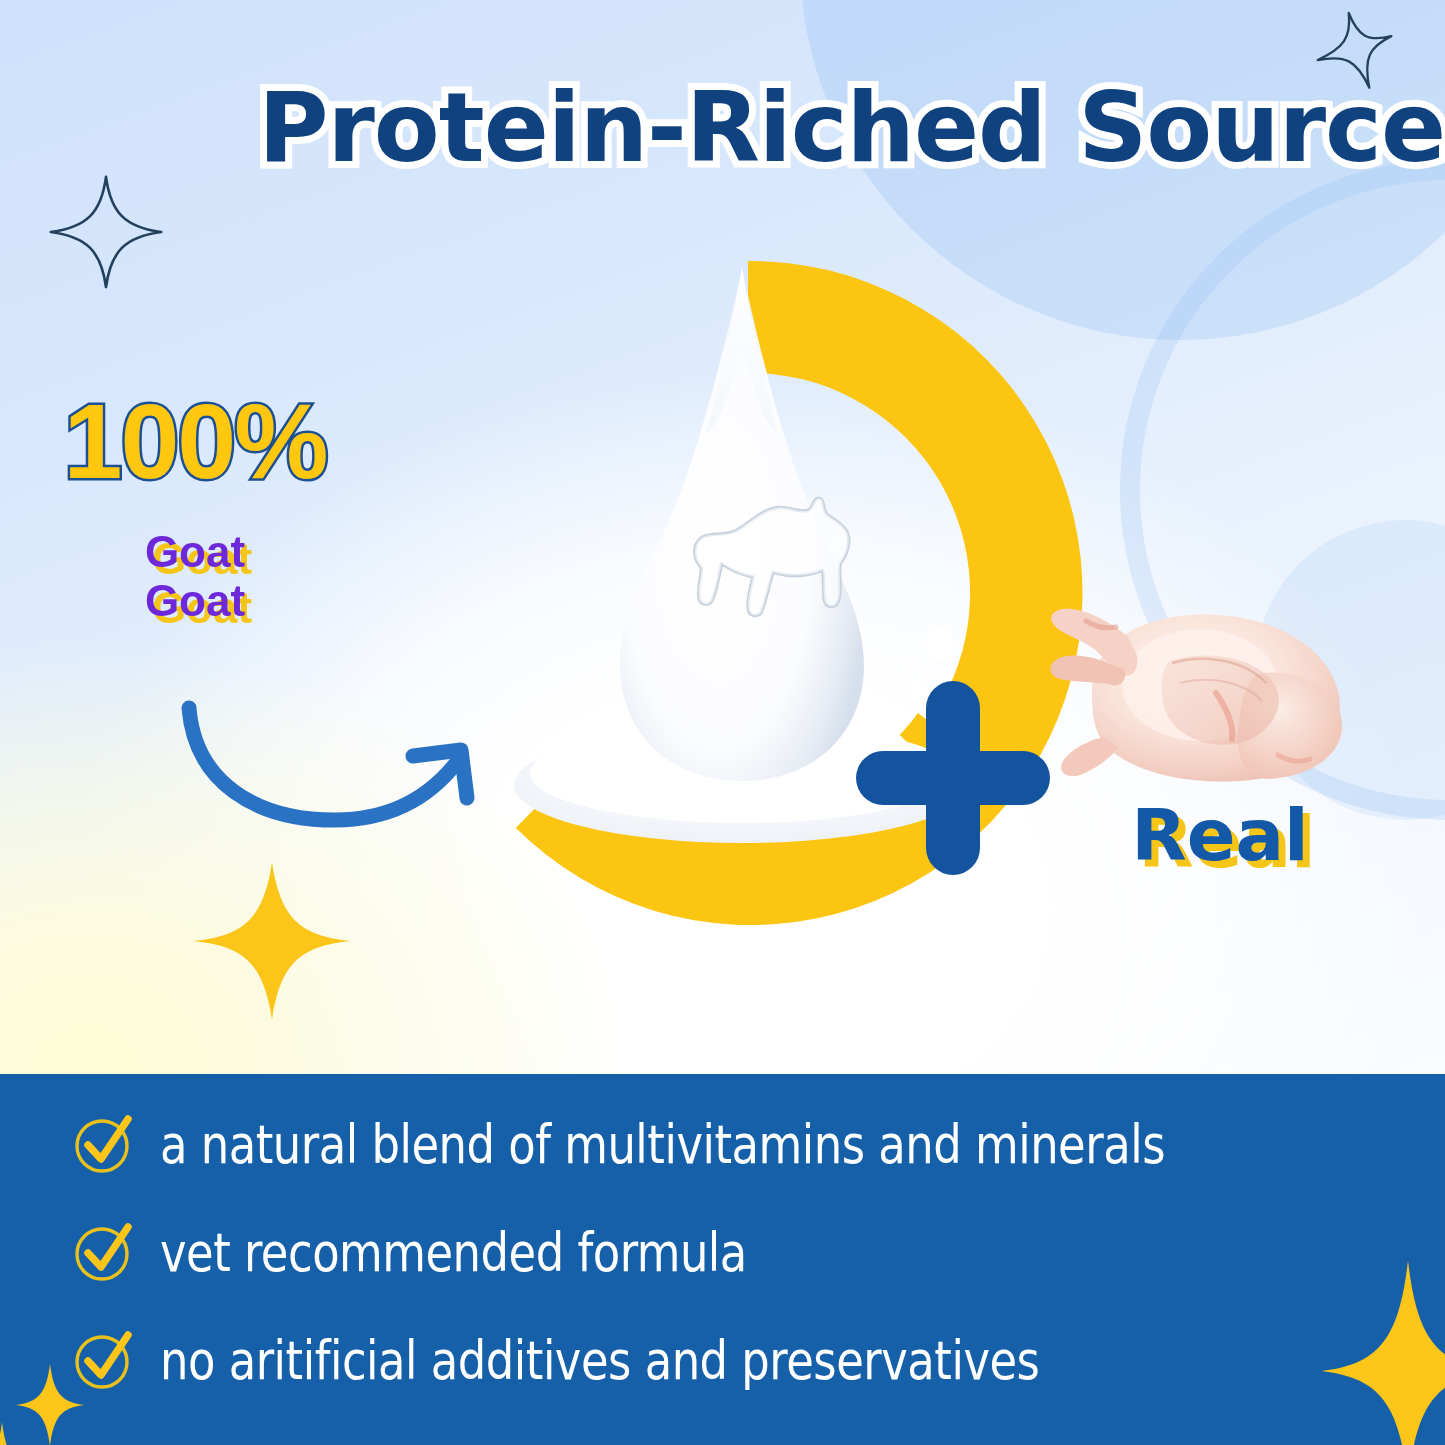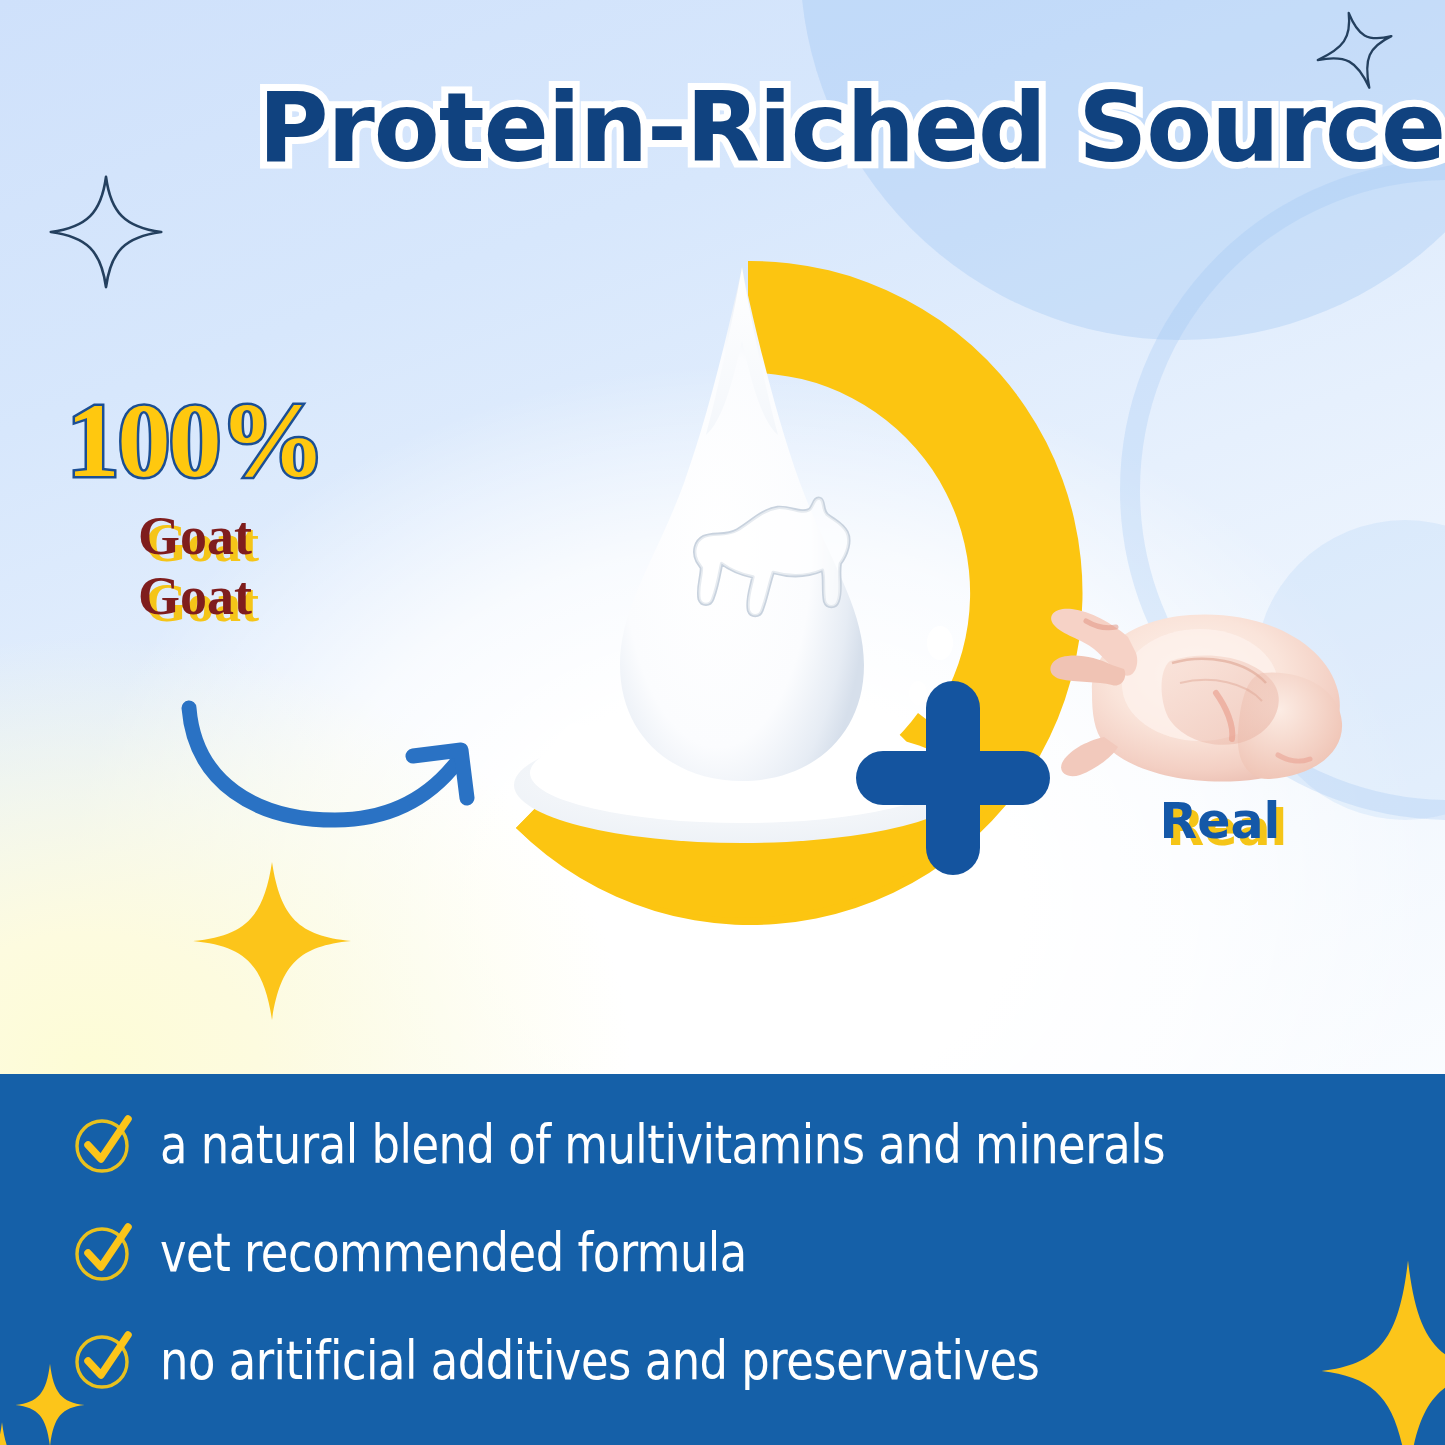--- a/index.html
+++ b/index.html
@@ -57,43 +57,43 @@
     font-family:"DejaVu Sans", sans-serif;
     -webkit-text-stroke:14px #ffffff;
     paint-order:stroke fill;
     white-space:nowrap;
   }
 
   
   .left-block{
     position:absolute;left:20px;top:388px;width:350px;
     text-align:center;
-    font-family:Liberation Serif, serif;
+    font-family:Liberation Sans, sans-serif;
   }
   .pct{
     font-size:106px;font-weight:bold;line-height:1;
     color:#ffc80f;
     -webkit-text-stroke:5px #1c4f94;
     paint-order:stroke fill;
     letter-spacing:-2px;
   }
   .goat-milk{
-    margin-top:12px;
-    font-size:54px;font-weight:bold;line-height:1.12;
-    color:#7f1d1d;
+    margin-top:33px;
+    font-size:44px;font-weight:bold;line-height:1.12;
+    color:#6d28d9;
     text-shadow:7px 7px 0 #f5c518;
     letter-spacing:0px;
   }
 
   
   .right-block{
     position:absolute;left:1000px;top:795px;width:440px;
     text-align:center;
     font-family:"DejaVu Sans", sans-serif;
-    font-size:49px;font-weight:bold;line-height:1.12;
+    font-size:72px;font-weight:bold;line-height:1.12;
     color:#1458a8;
     text-shadow:7px 7px 0 #f5c518;
   }
 
   
   .ring-wrap{position:absolute;left:398px;top:243px;width:700px;height:700px;}
   .ring-wrap svg{display:block;}
 
   
   .drop-wrap{position:absolute;left:470px;top:245px;width:560px;height:660px;}

